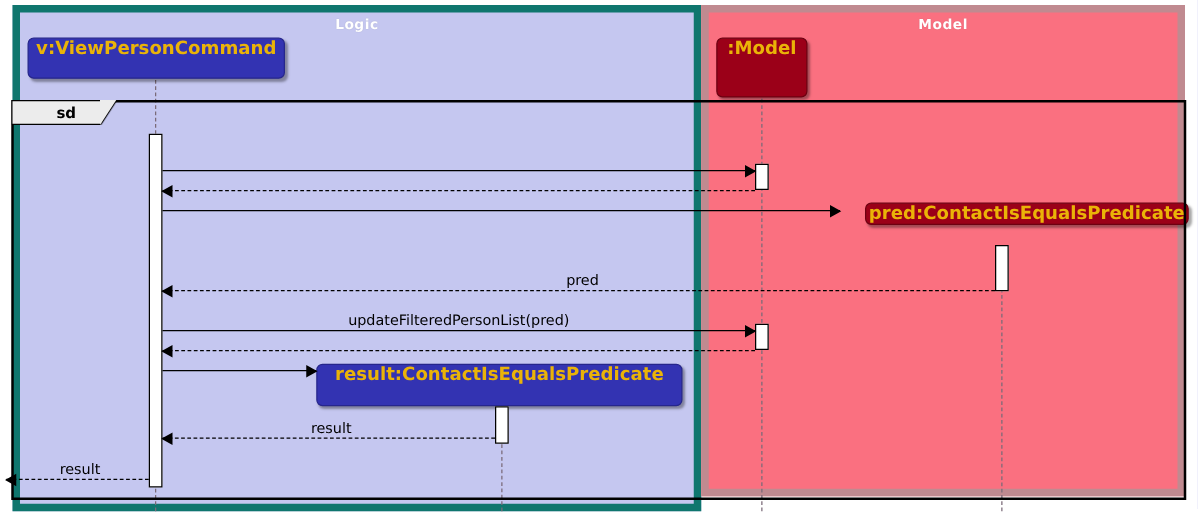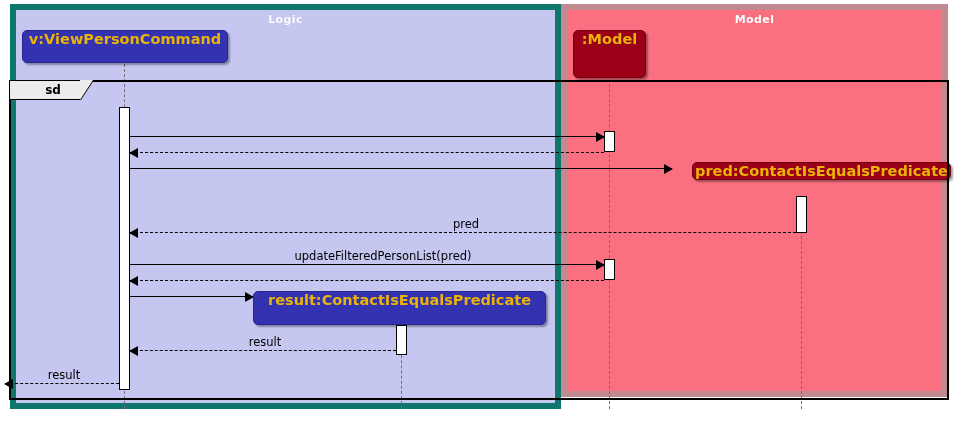--- a/index.html
+++ b/index.html
@@ -117,21 +117,21 @@
   </div>
 
   <div class="msg dashed" style="left:130px;top:232px;width:666px;">
     <span class="arrowhead left"></span>
   </div>
   <div class="msg-label" style="left:466px;top:217px;">pred</div>
 
   <div class="msg solid" style="left:130px;top:264px;width:474px;">
     <span class="arrowhead right"></span>
   </div>
-  <div class="msg-label" style="left:367px;top:249px;margin-left:16px;">updateFilteredPersonList(pred)</div>
+  <div class="msg-label" style="left:367px;top:249px;">updateFilteredPersonList(pred)</div>
 
   <div class="msg dashed" style="left:130px;top:280px;width:474px;">
     <span class="arrowhead left"></span>
   </div>
 
   <div class="msg solid" style="left:130px;top:296px;width:123px;">
     <span class="arrowhead right"></span>
   </div>
 
   <div class="msg dashed" style="left:130px;top:350px;width:266px;">

